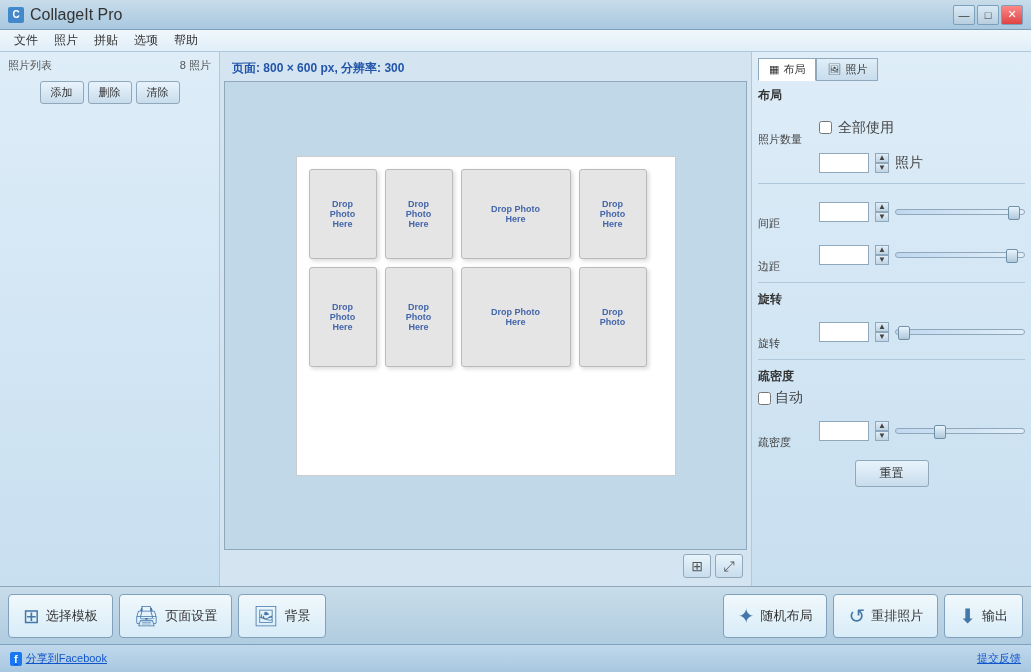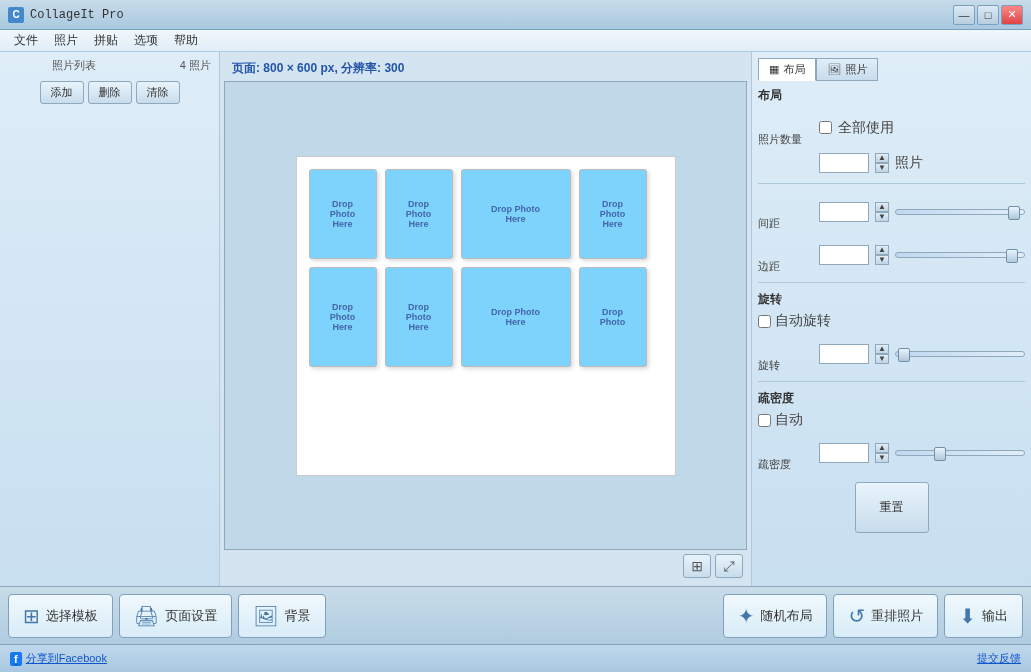--- a/index.html
+++ b/index.html
@@ -24,23 +24,22 @@
     .title-bar-icon {
       width: 16px; height: 16px;
       background: #4488cc;
       border-radius: 2px;
       margin-right: 6px;
       display: flex; align-items: center; justify-content: center;
       color: white; font-size: 10px; font-weight: bold;
     }
     .title-text {
       flex: 1;
-      font-size: 12px;
-      color: #333;
-      font-family: Liberation Mono, monospace;
+      font-size: 16px;
+      color: #333;
     }
     .title-controls {
       display: flex; gap: 2px;
     }
     .title-btn {
       width: 22px; height: 20px;
       border: 1px solid #7aa0bc;
       background: linear-gradient(to bottom, #daeaf6, #b8cede);
       cursor: pointer;
       display: flex; align-items: center; justify-content: center;
@@ -80,21 +79,20 @@
       display: flex;
       flex-direction: column;
       padding: 4px;
     }
     .panel-header {
       font-size: 11px;
       color: #555;
       padding: 2px 4px 4px 4px;
       display: flex;
       justify-content: space-between;
-      margin-left: 44px;
     }
     .photo-list-area {
       flex: 1;
       background: white;
       border: 1px solid #aabccc;
       margin: 2px;
       display: flex;
       align-items: center;
       justify-content: center;
     }
@@ -148,21 +146,21 @@
       width: 380px;
       height: 320px;
       border: 1px solid #ccc;
       padding: 12px;
       display: grid;
       grid-template-columns: 1fr 1fr 1.4fr 1fr;
       grid-template-rows: 1fr 1fr;
       gap: 6px;
     }
     .photo-cell {
-      background: #7dd3fc;
+      background: #e5e5e5;
       border: 1px solid #bbb;
       border-radius: 3px;
       display: flex;
       align-items: center;
       justify-content: center;
       text-align: center;
       font-size: 9px;
       color: #4466aa;
       font-weight: bold;
       cursor: pointer;
@@ -279,21 +277,21 @@
       color: #444;
     }
     .section-divider {
       height: 1px;
       background: #b0c8dc;
       margin: 8px 0;
     }
     .reset-btn {
       display: block;
       margin: 10px auto 0;
-      padding: 16px 24px;
+      padding: 4px 24px;
       background: linear-gradient(to bottom, #e8f4fc, #c8dcec);
       border: 1px solid #90a8bc;
       border-radius: 3px;
       cursor: pointer;
       font-size: 12px;
       color: #333;
     }
 
     
     .bottom-toolbar {
@@ -386,21 +384,21 @@
   <span class="menu-item">拼贴</span>
   <span class="menu-item">选项</span>
   <span class="menu-item">帮助</span>
 </div>
 
 <div class="main-container">
 
   <div class="left-panel">
     <div class="panel-header">
       <span>照片列表</span>
-      <span>4 照片</span>
+      <span>8 照片</span>
     </div>
     <div class="panel-buttons">
       <button class="panel-btn">添加</button>
       <button class="panel-btn">删除</button>
       <button class="panel-btn">清除</button>
     </div>
   </div>
 
   <div class="center-area">
     <div class="page-info">页面: 800 × 600 px, 分辨率: 300</div>
@@ -491,24 +489,20 @@
         <button class="spin-btn">▼</button>
       </div>
       <div class="slider-track">
         <div class="slider-thumb" style="right: 6px;"></div>
       </div>
     </div>
 
     <div class="section-divider"></div>
 
     <div class="section-title">旋转</div>
-    <div class="checkbox-row">
-      <input type="checkbox" style="">
-      <span class="checkbox-label">自动旋转</span>
-    </div>
     <div class="settings-row">
       <span class="settings-label">旋转</span>
       <input type="text" class="settings-input" style="">
       <div class="spin-buttons">
         <button class="spin-btn">▲</button>
         <button class="spin-btn">▼</button>
       </div>
       <div class="slider-track">
         <div class="slider-thumb" style="left: 2px; right: auto;"></div>
       </div>

